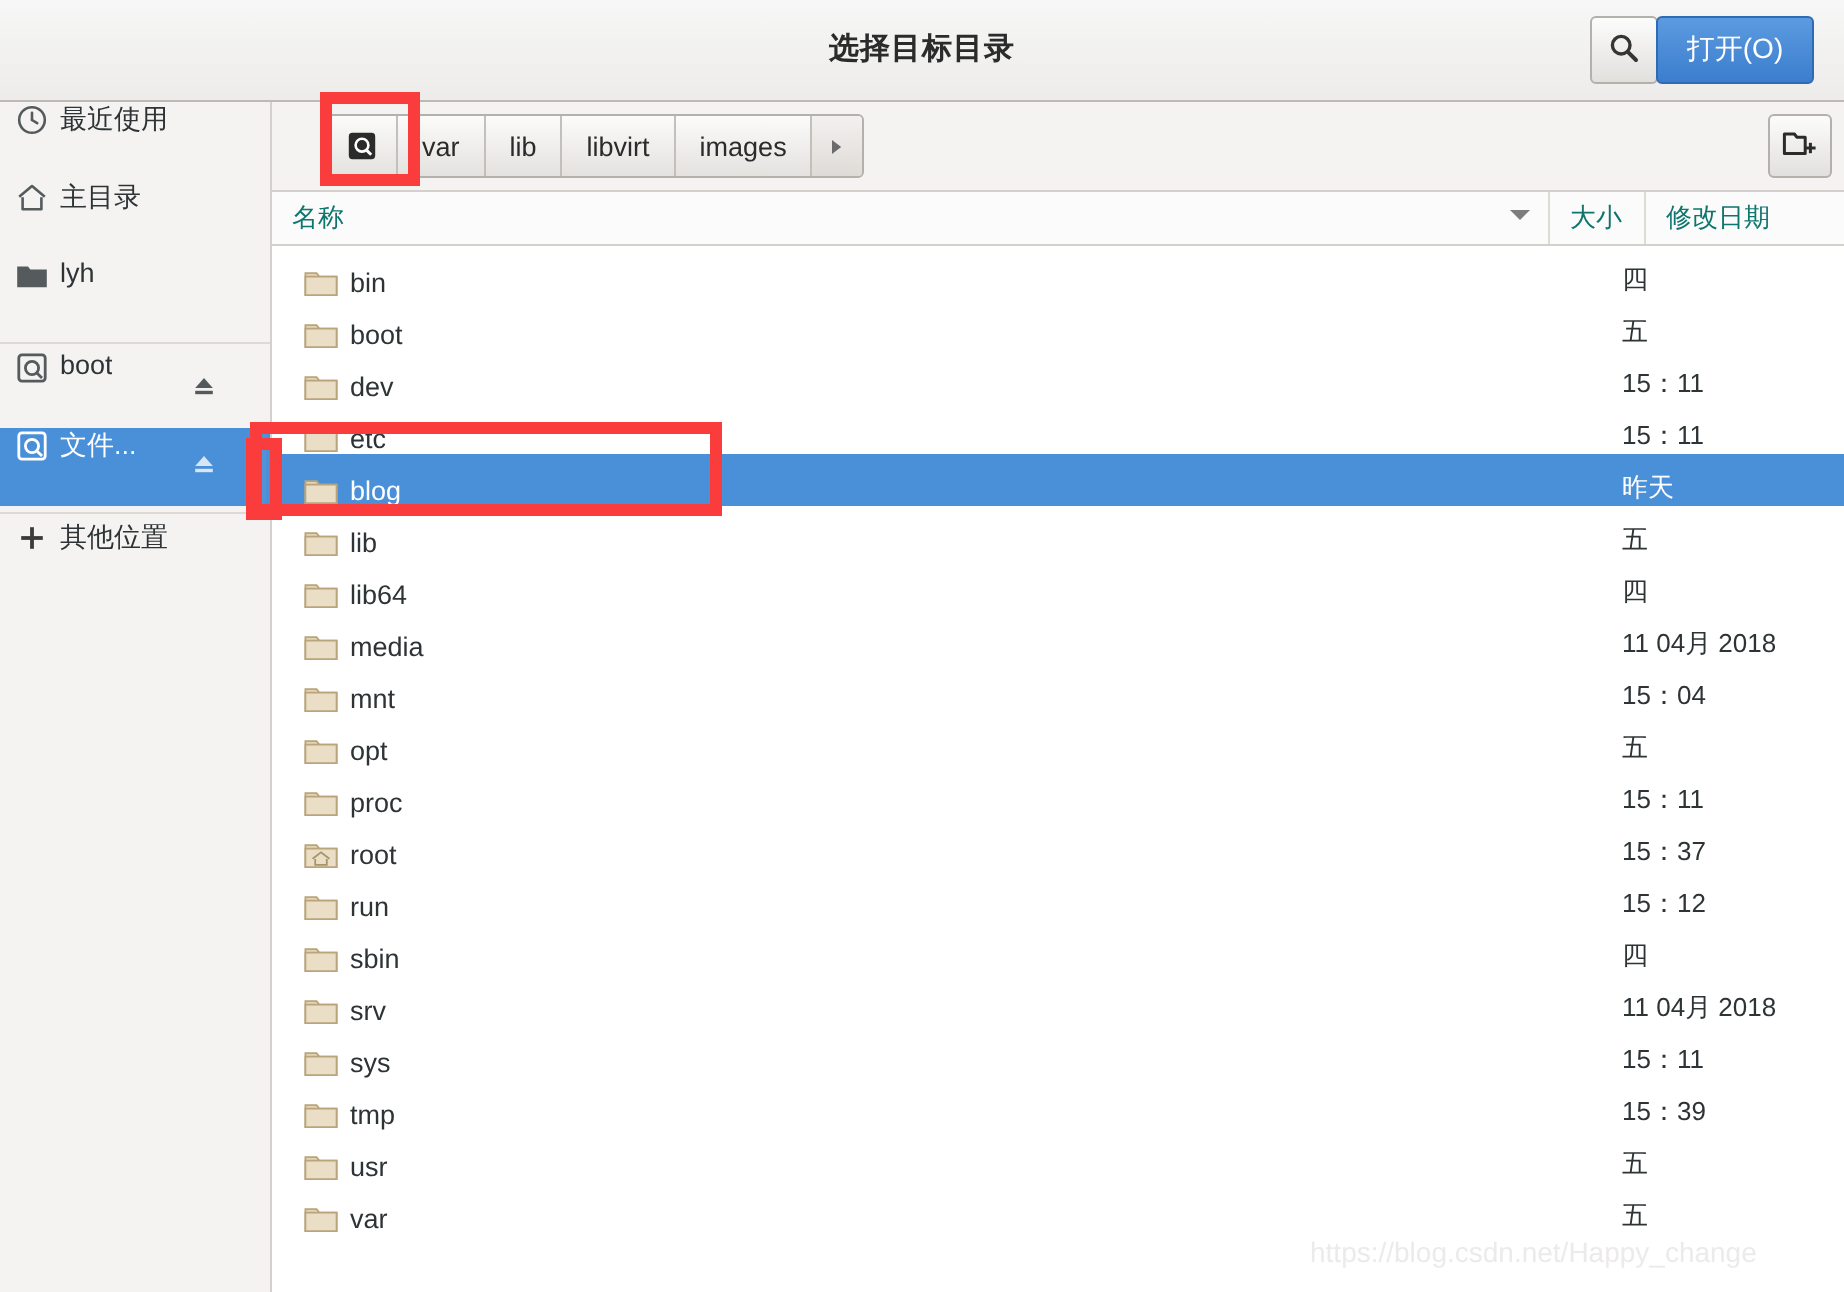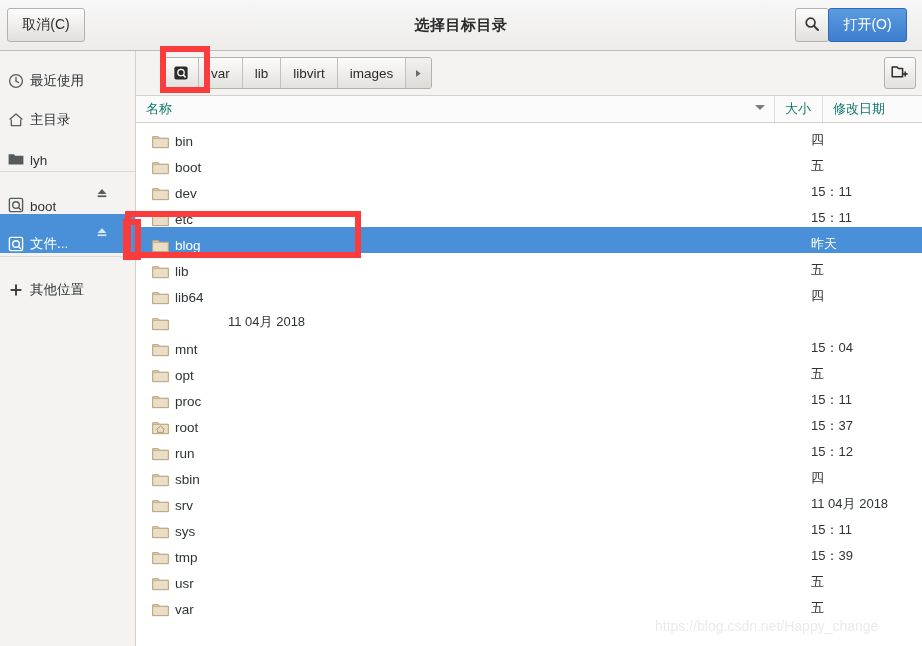--- a/index.html
+++ b/index.html
@@ -61,21 +61,21 @@
   
   .sidebar {
     position: absolute; left: 0; top: 51px;
     width: 136px; height: 595px;
     background: #f4f3f2;
     border-right: 1px solid #d4d0cc;
     overflow: hidden;
   }
   .side-item {
     position: relative;
-    display: flex; align-items: flex-end;
+    display: flex; align-items: flex-start;
     height: 39px;
     padding-left: 8px;
     font-size: 13.5px;
     color: #2e3436;
     white-space: nowrap;
   }
   .side-item .si-icon {
     width: 22px; height: 18px;
     display: inline-flex; align-items: center; justify-content: flex-start;
     flex: 0 0 22px;
@@ -216,21 +216,20 @@
   }
 </style>
 </head>
 <body>
 
 <div id="app">
 
   <div class="headerbar">
     <div class="hb-title">选择目标目录</div>
 
-    <div class="btn btn-cancel">取消(C)</div>
 
     <div class="btn btn-search">
       <span>
         <svg width="16" height="16" viewBox="0 0 16 16">
           <circle cx="6.6" cy="6.6" r="4.4" fill="none" stroke="#353535" stroke-width="1.7"></circle>
           <line x1="9.9" y1="9.9" x2="14" y2="14" stroke="#353535" stroke-width="2" stroke-linecap="round"></line>
         </svg>
       </span>
     </div>
 
@@ -442,20 +441,21 @@
         <span class="r-size"></span>
         <span class="r-date">四</span>
       </div>
       <div class="row">
         <span class="r-icon">
           <svg class="fico" viewBox="0 0 17 14">
             <path d="M0.7 1.6 H6.3 L7.6 3.3 H16.3 V12.6 H0.7 Z" fill="#e4d4b4" stroke="#b9a47c" stroke-width="0.9"></path>
             <path d="M0.7 3.3 H16.3 V12.6 H0.7 Z" fill="#eadfc6" stroke="#b9a47c" stroke-width="0.9"></path>
           </svg>
         </span>
+        <span class="r-name">media</span>
         <span class="r-size"></span>
         <span class="r-date">11 04月 2018</span>
       </div>
       <div class="row">
         <span class="r-icon">
           <svg class="fico" viewBox="0 0 17 14">
             <path d="M0.7 1.6 H6.3 L7.6 3.3 H16.3 V12.6 H0.7 Z" fill="#e4d4b4" stroke="#b9a47c" stroke-width="0.9"></path>
             <path d="M0.7 3.3 H16.3 V12.6 H0.7 Z" fill="#eadfc6" stroke="#b9a47c" stroke-width="0.9"></path>
           </svg>
         </span>

